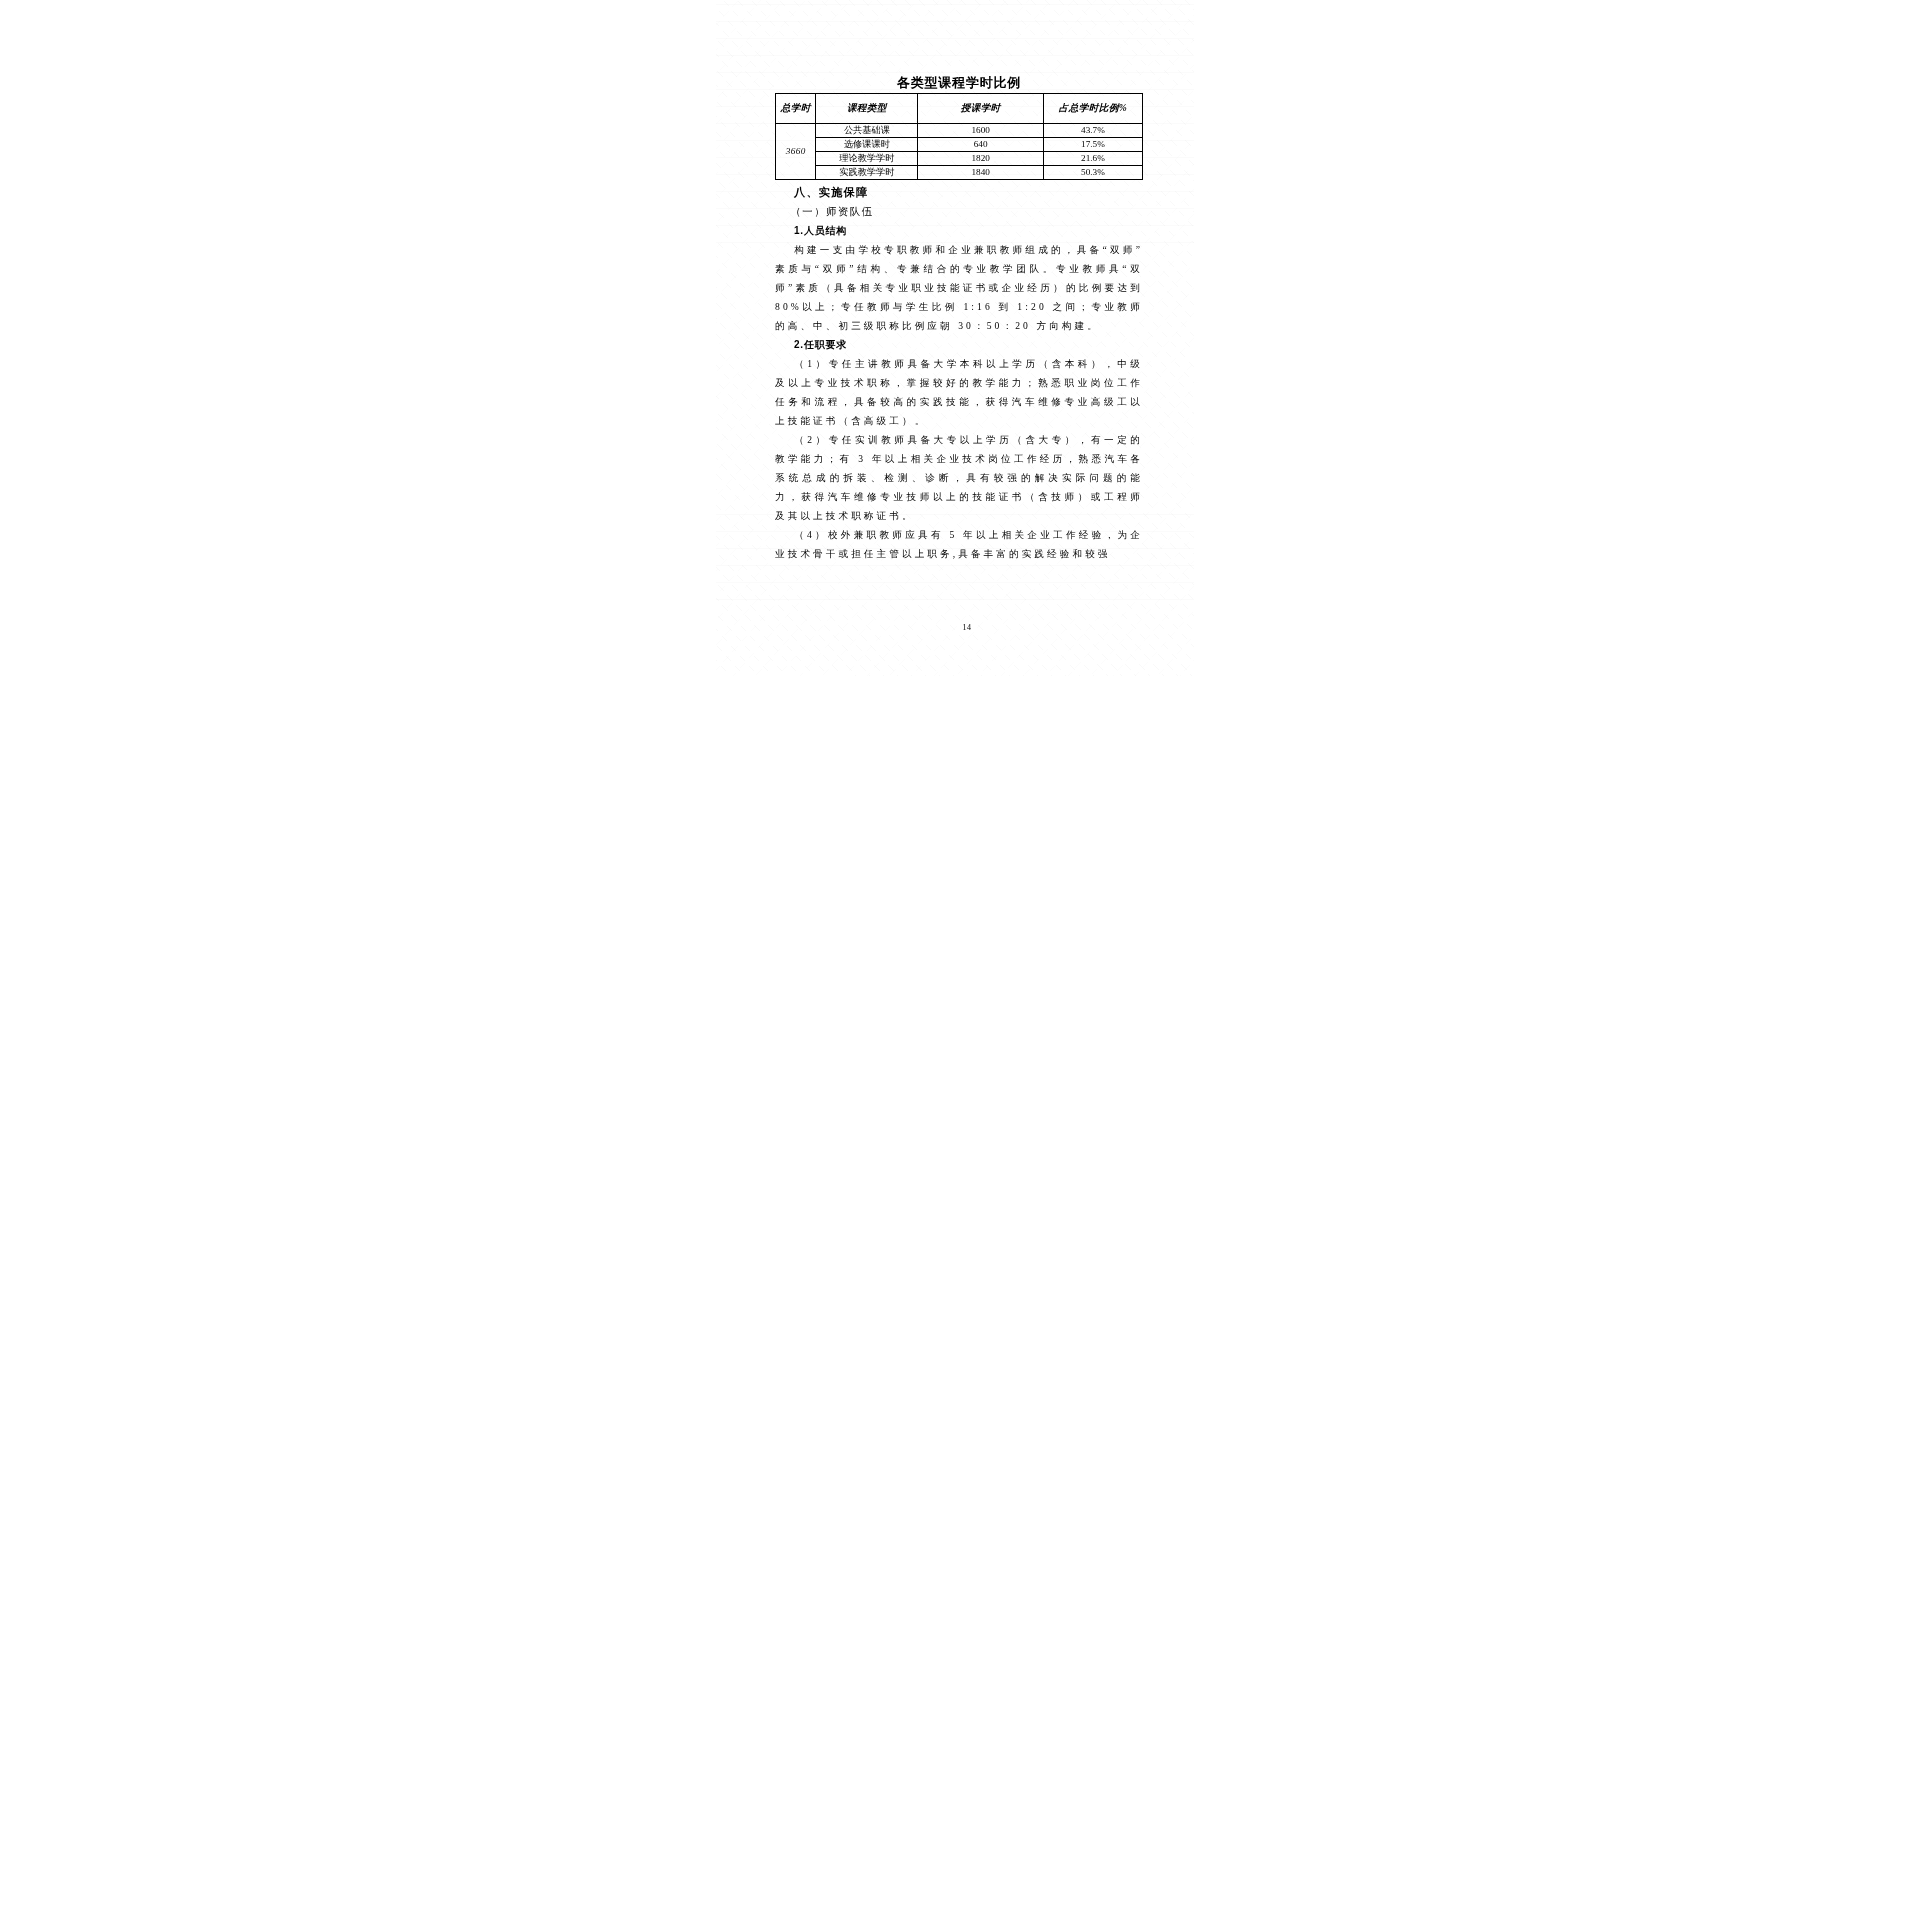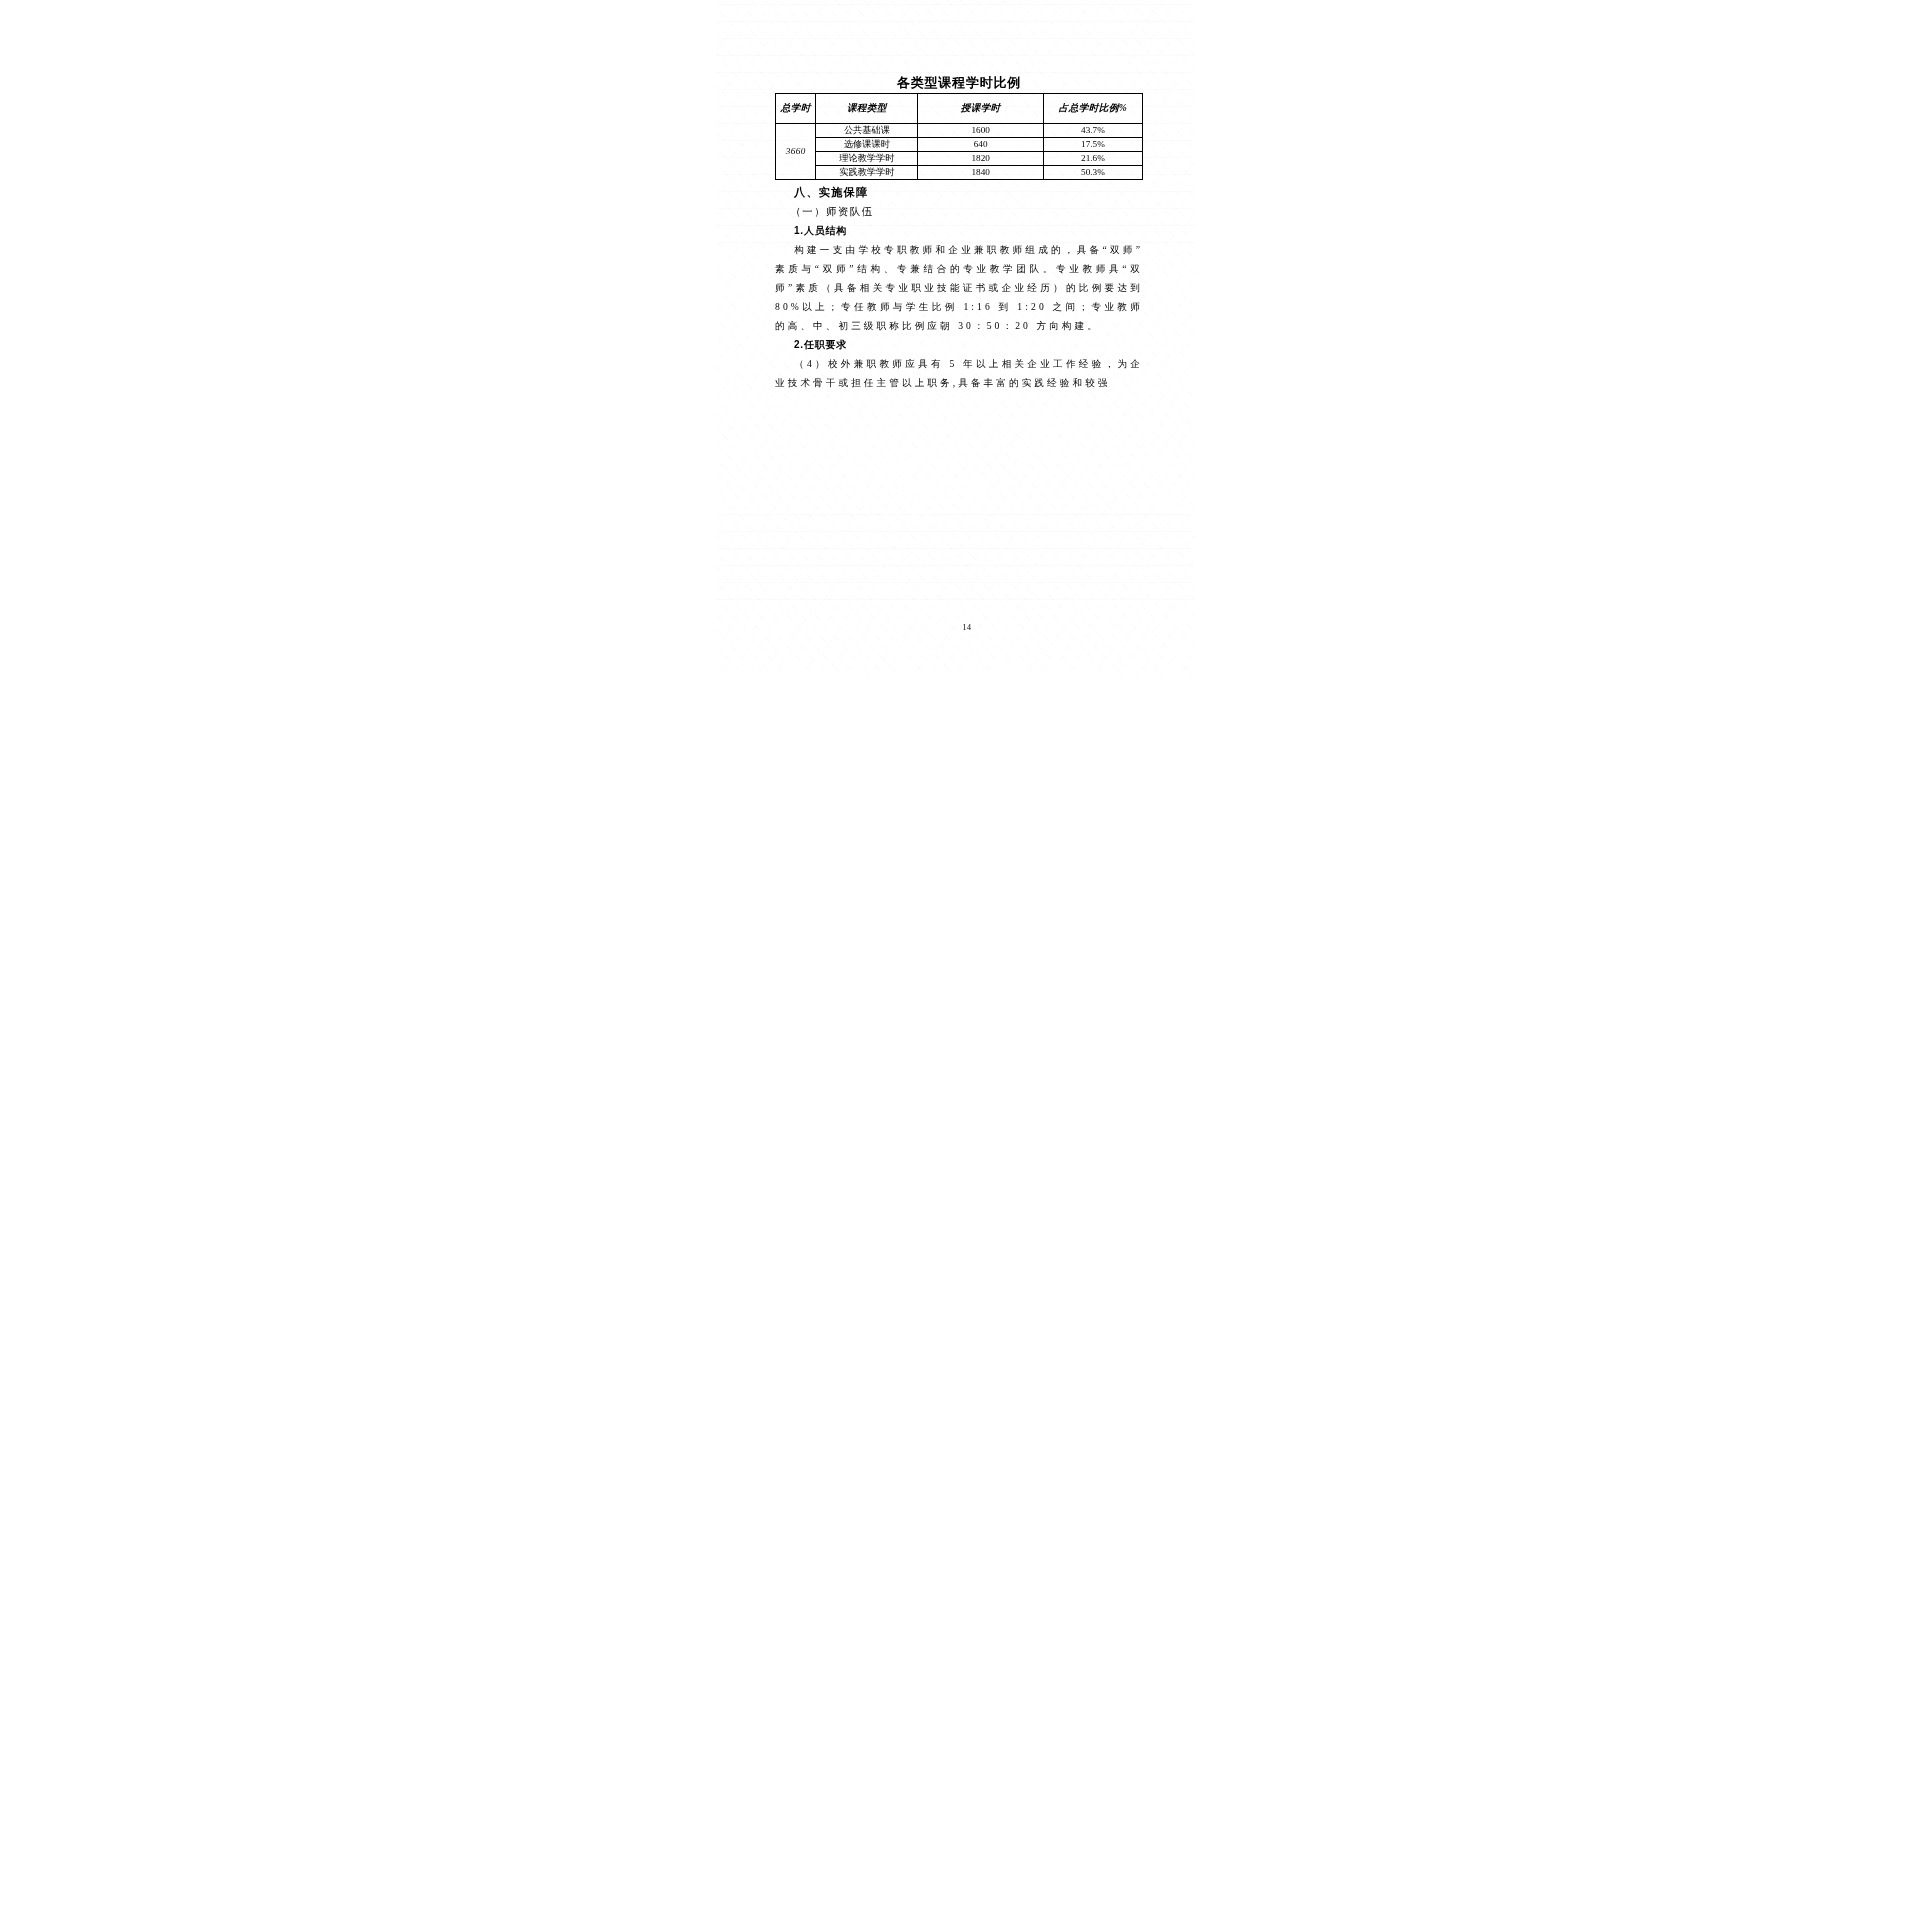--- a/index.html
+++ b/index.html
@@ -87,21 +87,23 @@
     <h1 class="sec">八、实施保障</h1>
 
     <h2 class="sub">（一）师资队伍</h2>
 
     <h3 class="item">1.人员结构</h3>
 
     <p class="body">构建一支由学校专职教师和企业兼职教师组成的，具备“双师”素质与“双师”结构、专兼结合的专业教学团队。专业教师具“双师”素质（具备相关专业职业技能证书或企业经历）的比例要达到 80%以上；专任教师与学生比例 1:16 到 1:20 之间；专业教师的高、中、初三级职称比例应朝 30：50：20 方向构建。</p>
 
     <h3 class="item">2.任职要求</h3>
 
+    <p class="body">（1）专任主讲教师具备大学本科以上学历（含本科），中级及以上专业技术职称，掌握较好的教学能力；熟悉职业岗位工作任务和流程，具备较高的实践技能，获得汽车维修专业高级工以上技能证书（含高级工）。</p>
 
+    <p class="body">（2）专任实训教师具备大专以上学历（含大专），有一定的教学能力；有 3 年以上相关企业技术岗位工作经历，熟悉汽车各系统总成的拆装、检测、诊断，具有较强的解决实际问题的能力，获得汽车维修专业技师以上的技能证书（含技师）或工程师及其以上技术职称证书。</p>
 
 
     <p class="body">（4）校外兼职教师应具有 5 年以上相关企业工作经验，为企业技术骨干或担任主管以上职务,具备丰富的实践经验和较强</p>
 
   </div>
 
   <div class="page-number">14</div>
 </div>
 
 

